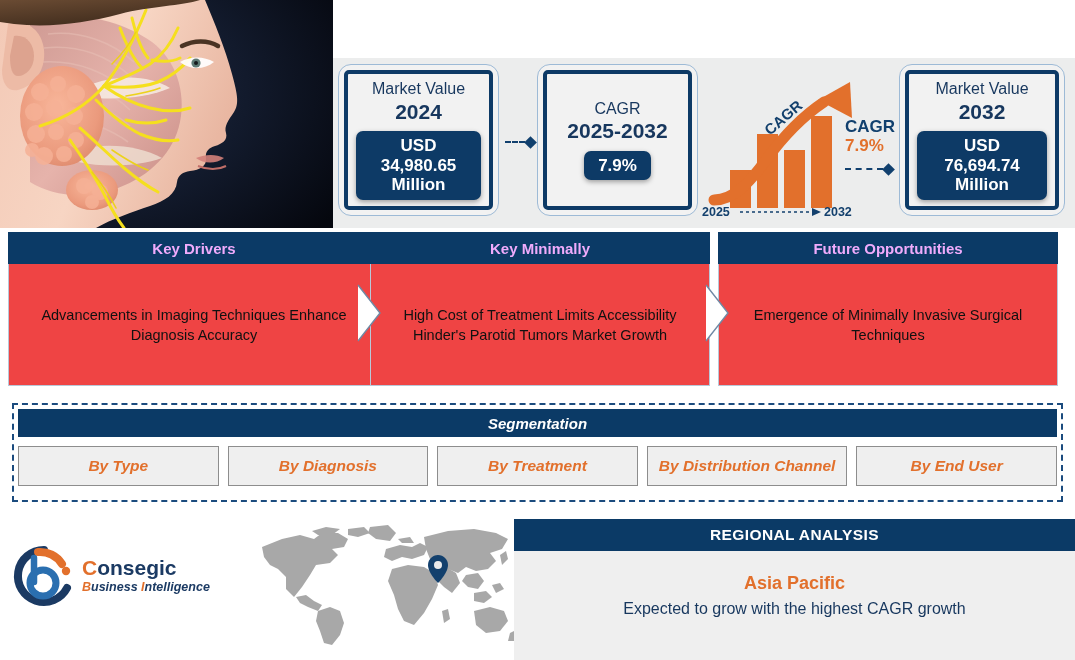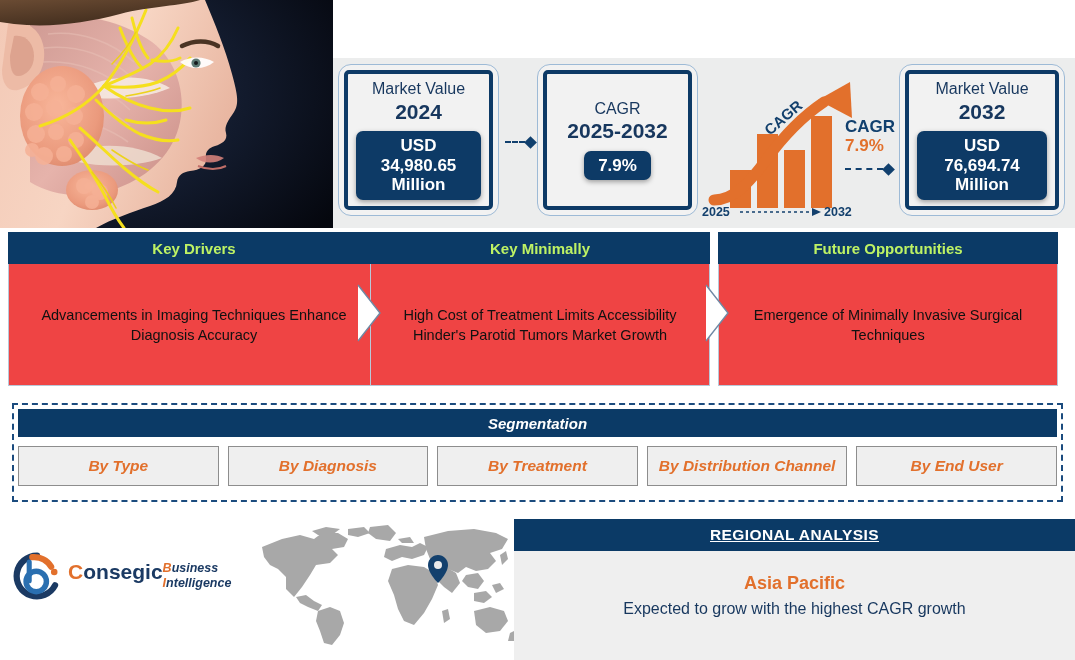--- a/index.html
+++ b/index.html
@@ -45,21 +45,21 @@
   #conn-2 { left:845px; top:163px; width:48px; }
 
   
   .growth { position:absolute; left:700px; top:78px; width:200px; height:140px; }
   .cagr-lab { position:absolute; left:845px; top:118px; text-align:left; }
   .cagr-lab .c1 { font-size:17px; font-weight:bold; color:#11406e; line-height:1.05; }
   .cagr-lab .c2 { font-size:17px; font-weight:bold; color:#e2702c; line-height:1.15; }
 
   
   .kb { position:absolute; top:232px; }
-  .kb-head { height:32px; background:#0b3a66; color:#bef264; font-size:15px; font-weight:bold;
+  .kb-head { height:32px; background:#0b3a66; color:#f0abfc; font-size:15px; font-weight:bold;
              display:flex; align-items:center; justify-content:center; }
   .kb-body { height:122px; border:1px solid #b9c8d8; border-top:none; background:#ef4444;
              display:flex; align-items:center; justify-content:center; padding:6px 14px; }
   .kb-body p { font-size:14.5px; color:#111111; text-align:center; line-height:1.38; }
   #kb-drivers { left:8px;   width:372px; }
   #kb-restr   { left:370px; width:340px; }
   #kb-future  { left:718px; width:340px; }
   #kb-restr .kb-head { margin-left:0; }
   .chev { position:absolute; width:26px; height:60px; z-index:5; }
   #chev-1 { left:356px; top:283px; }
@@ -71,31 +71,31 @@
   .seg-head { height:28px; background:#0b3a66; color:#ffffff; font-size:15px; font-weight:bold;
               display:flex; align-items:center; justify-content:center; }
   .seg-items { display:flex; gap:9px; margin-top:9px; height:40px; }
   .seg-item { flex:1; border:1px solid #8d8d8d; background:#efefef;
               display:flex; align-items:center; justify-content:center; text-align:center;
               color:#e2702c; font-size:15.5px; font-weight:bold; line-height:1.2; padding:2px 4px; }
 
   
   .logo-wrap { position:absolute; left:12px; top:540px; width:230px; height:72px;
                display:flex; align-items:center; gap:6px; }
-  .logo-text { display:flex; justify-content:center; }
+  .logo-text { display:flex; flex-direction:column; justify-content:center; }
   .logo-line1 { font-size:21px; font-weight:bold; color:#1b3a63; line-height:1.05; }
   .logo-line1 .o { color:#e2702c; }
   .logo-line2 { font-size:12.5px; font-weight:bold; color:#1b3a63; line-height:1.2;font-style:italic; }
   .logo-line2 .o { color:#e2702c; }
 
   .map-wrap { position:absolute; left:252px; top:525px; width:262px; height:125px; }
 
   .ra-wrap { position:absolute; left:514px; top:519px; width:561px; height:141px; background:#efefef; }
   .ra-head { height:32px; background:#0b3a66; color:#ffffff; font-size:15.5px; font-weight:bold;
-             letter-spacing:.4px; display:flex; align-items:center; justify-content:center;text-decoration:underline; }
+             letter-spacing:.4px; display:flex; align-items:center; justify-content:center; }
   .ra-region { margin-top:22px; text-align:center; font-size:18px; font-weight:bold; color:#e2702c; }
   .ra-sub { margin-top:6px; text-align:center; font-size:16px; color:#17375e; }
 </style>
 </head>
 <body>
 
 <div class="page">
 
   <div class="top-band"></div>
   <div class="top-white-strip"></div>

